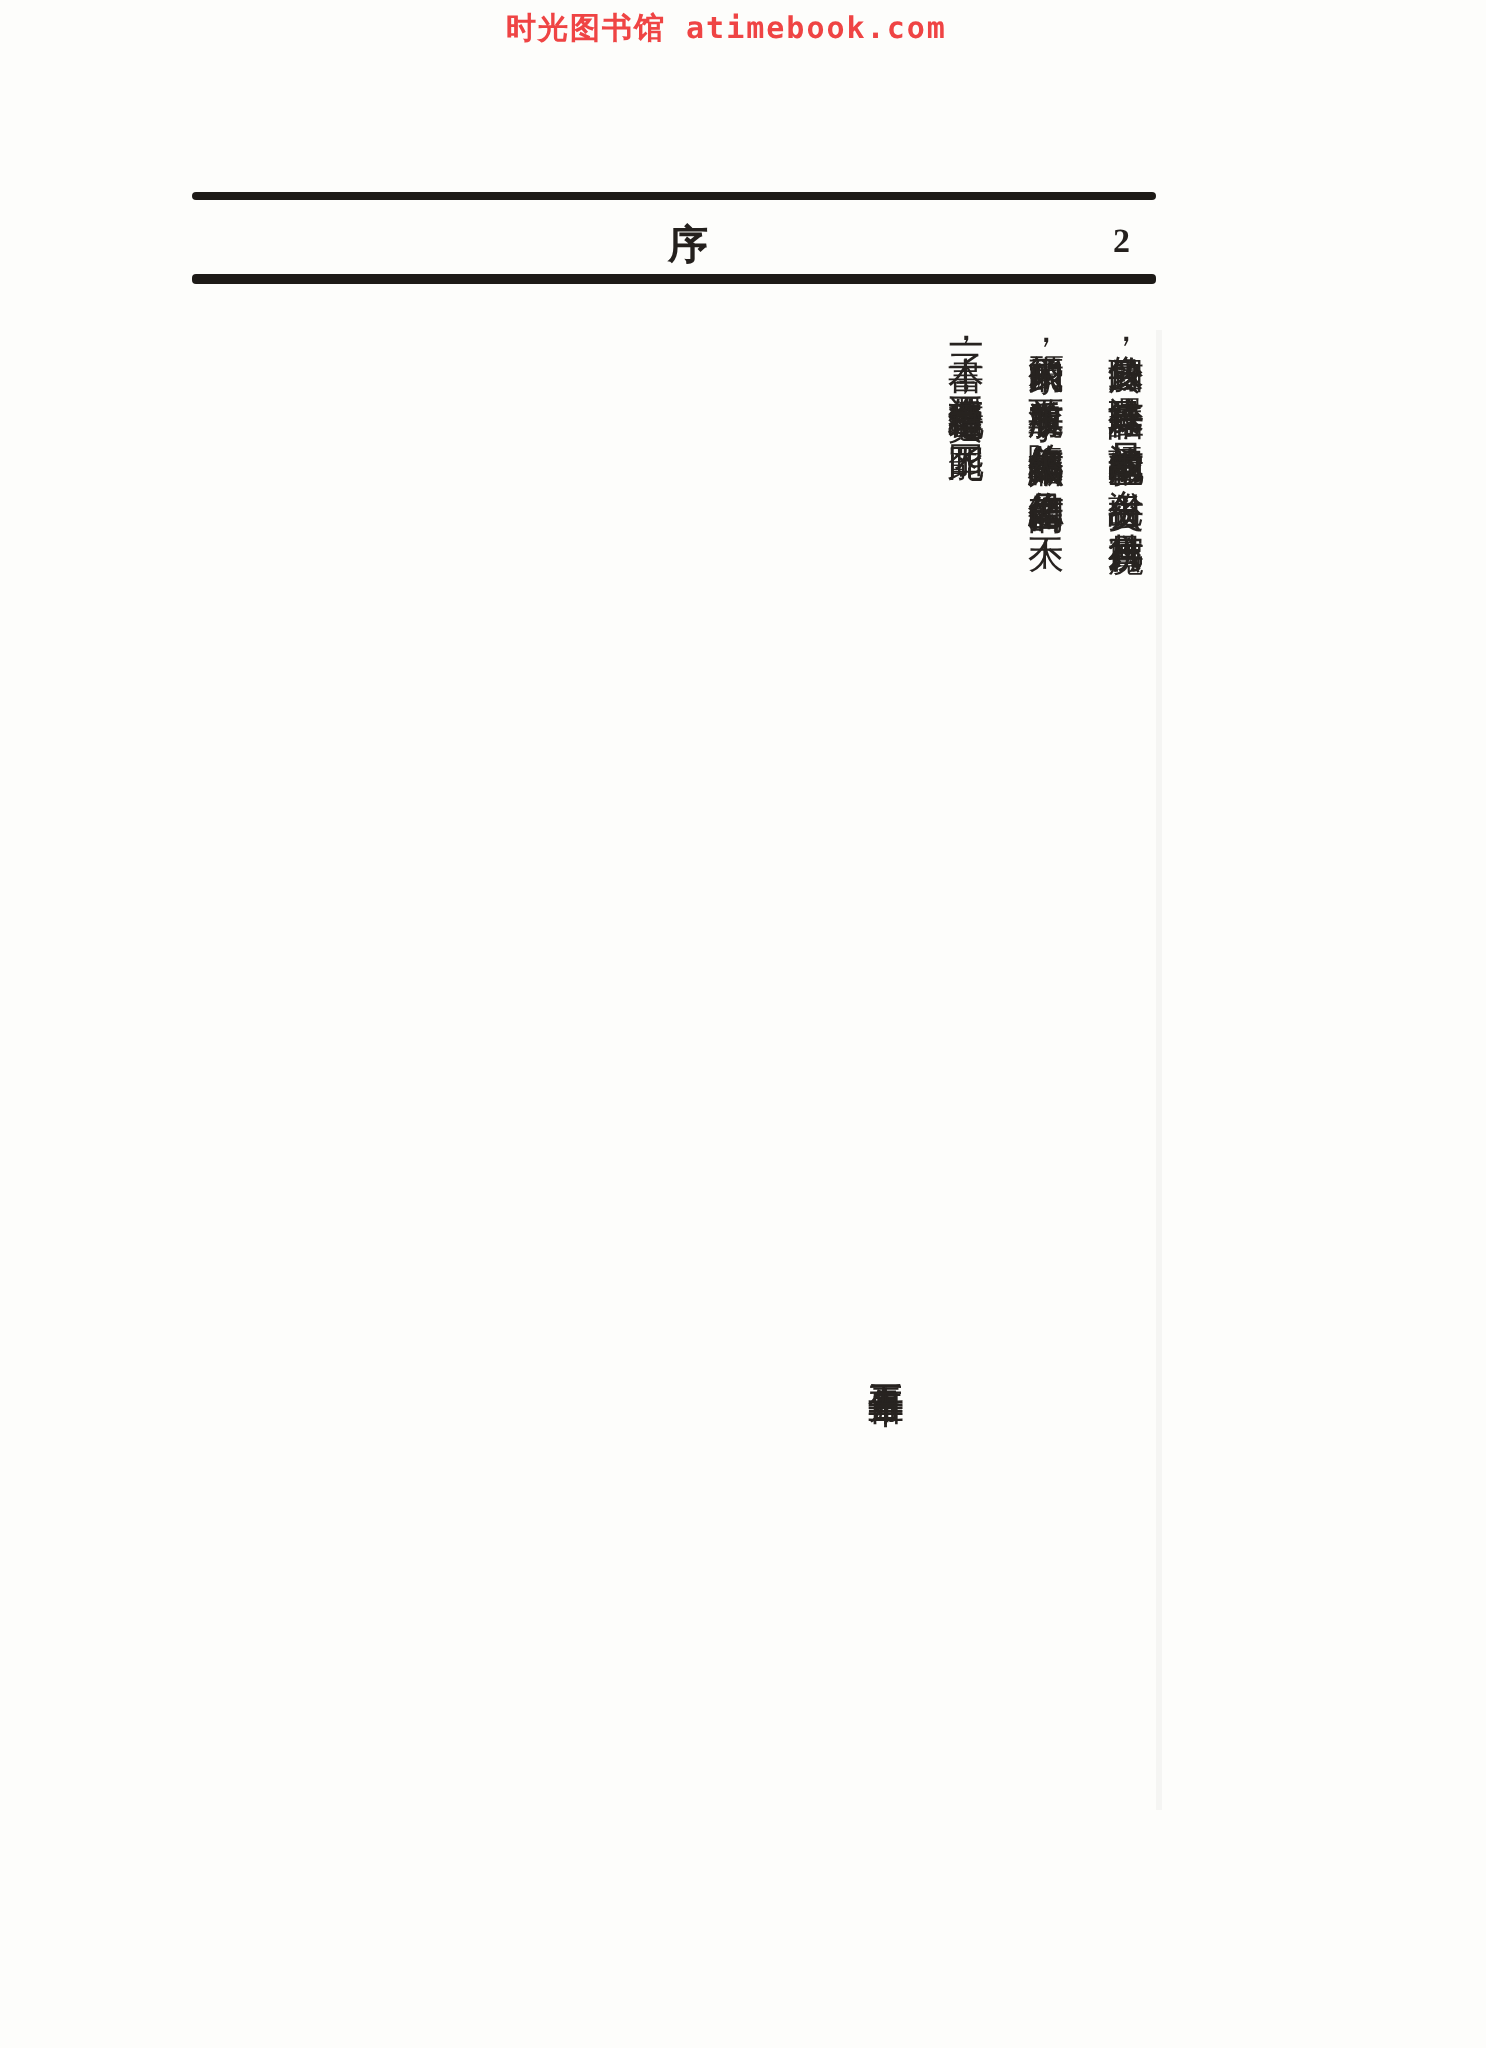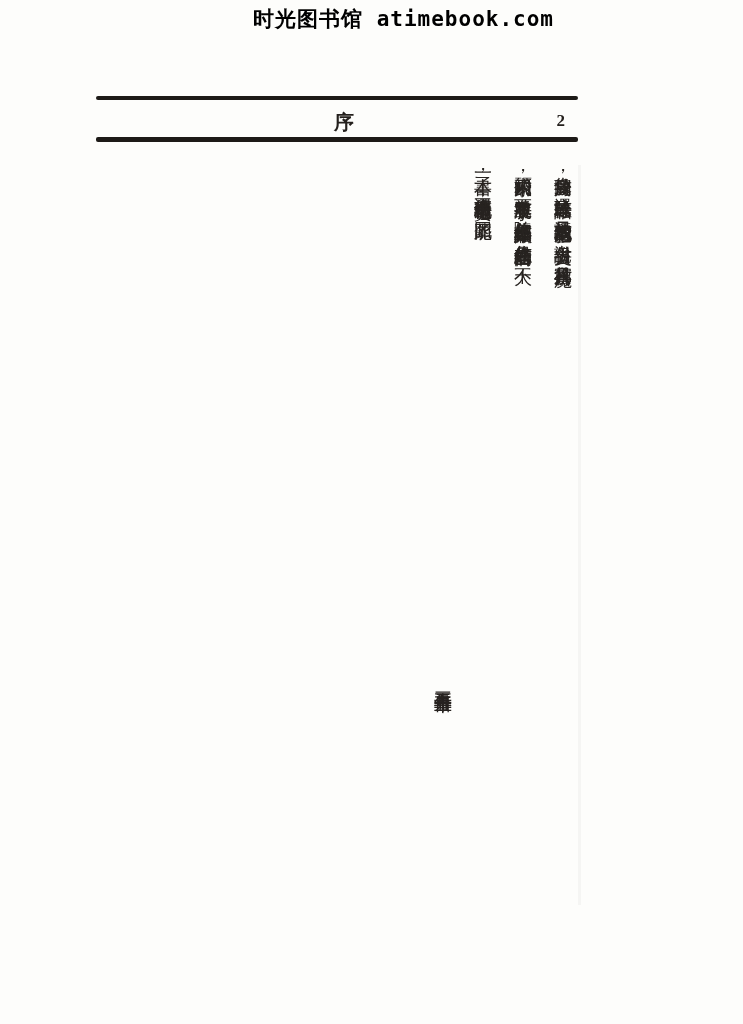--- a/index.html
+++ b/index.html
@@ -16,23 +16,23 @@
     font-family: "Liberation Serif", "DejaVu Serif", serif;
     color: #24201d;
   }
   
   .watermark {
     position: absolute;
     left: 253px;
     top: 5px;
     font-family: "DejaVu Sans Mono", monospace;
     font-weight: bold;
-    font-size: 21px;
+    font-size: 15px;
     letter-spacing: 1px;
-    color: #000000;
+    color: #ef4444;
     white-space: nowrap;
   }
   
   .header {
     position: absolute;
     left: 96px;
     top: 96px;
     width: 482px;
   }
   .rule {

